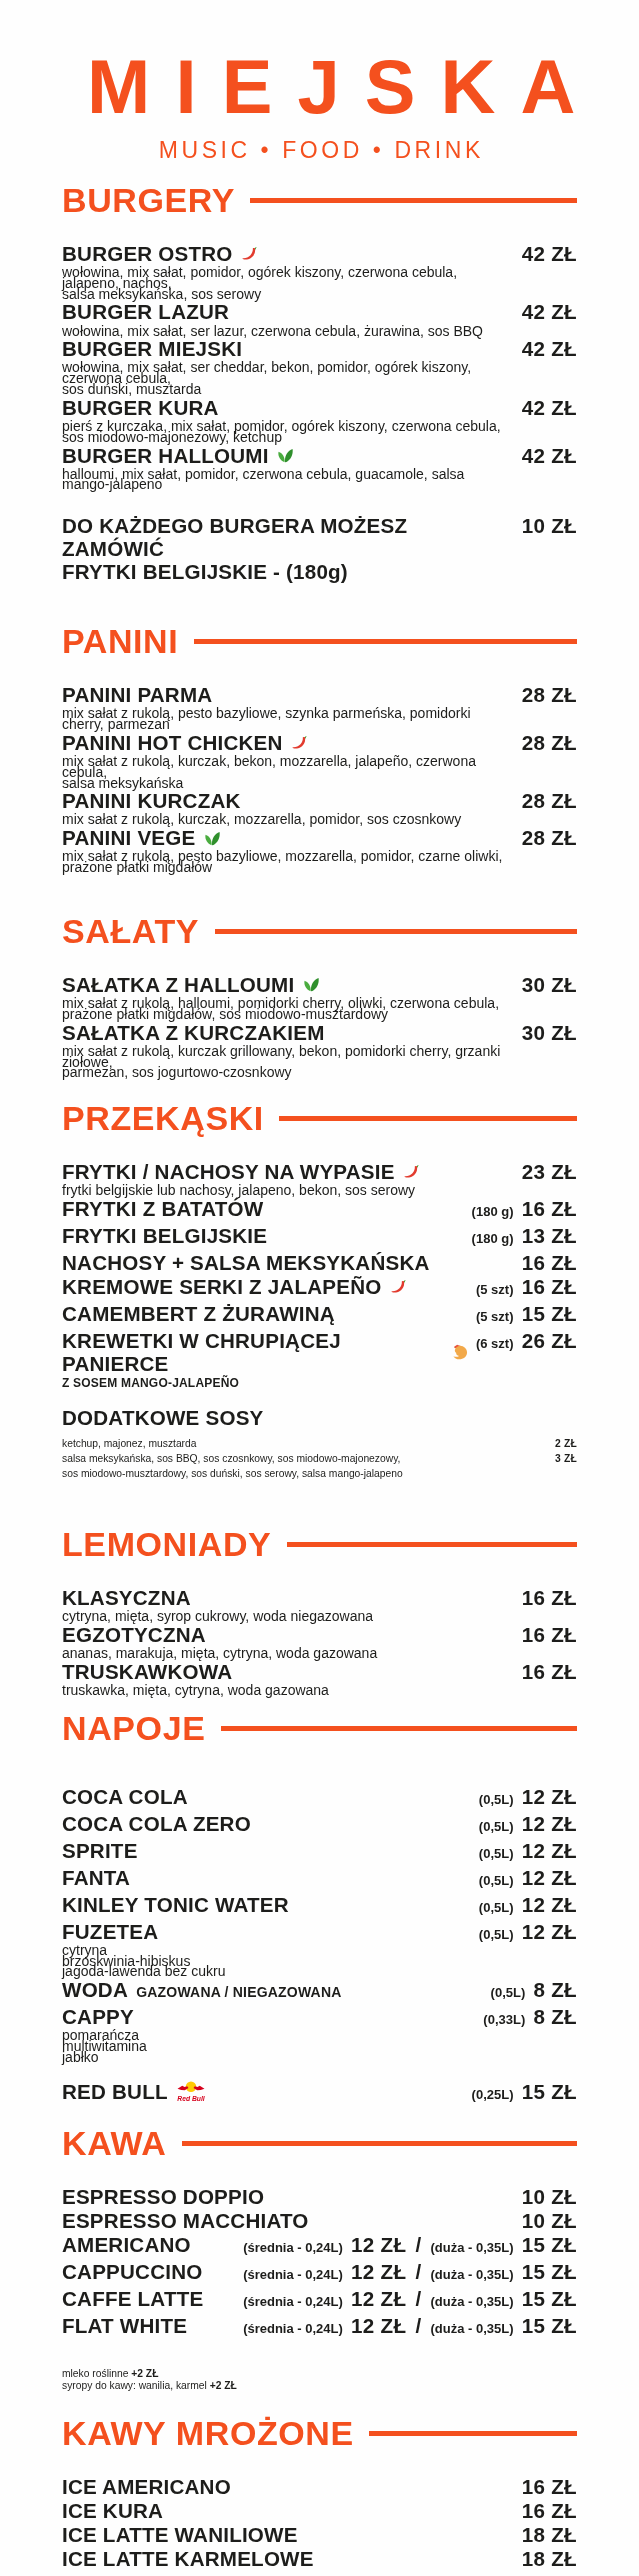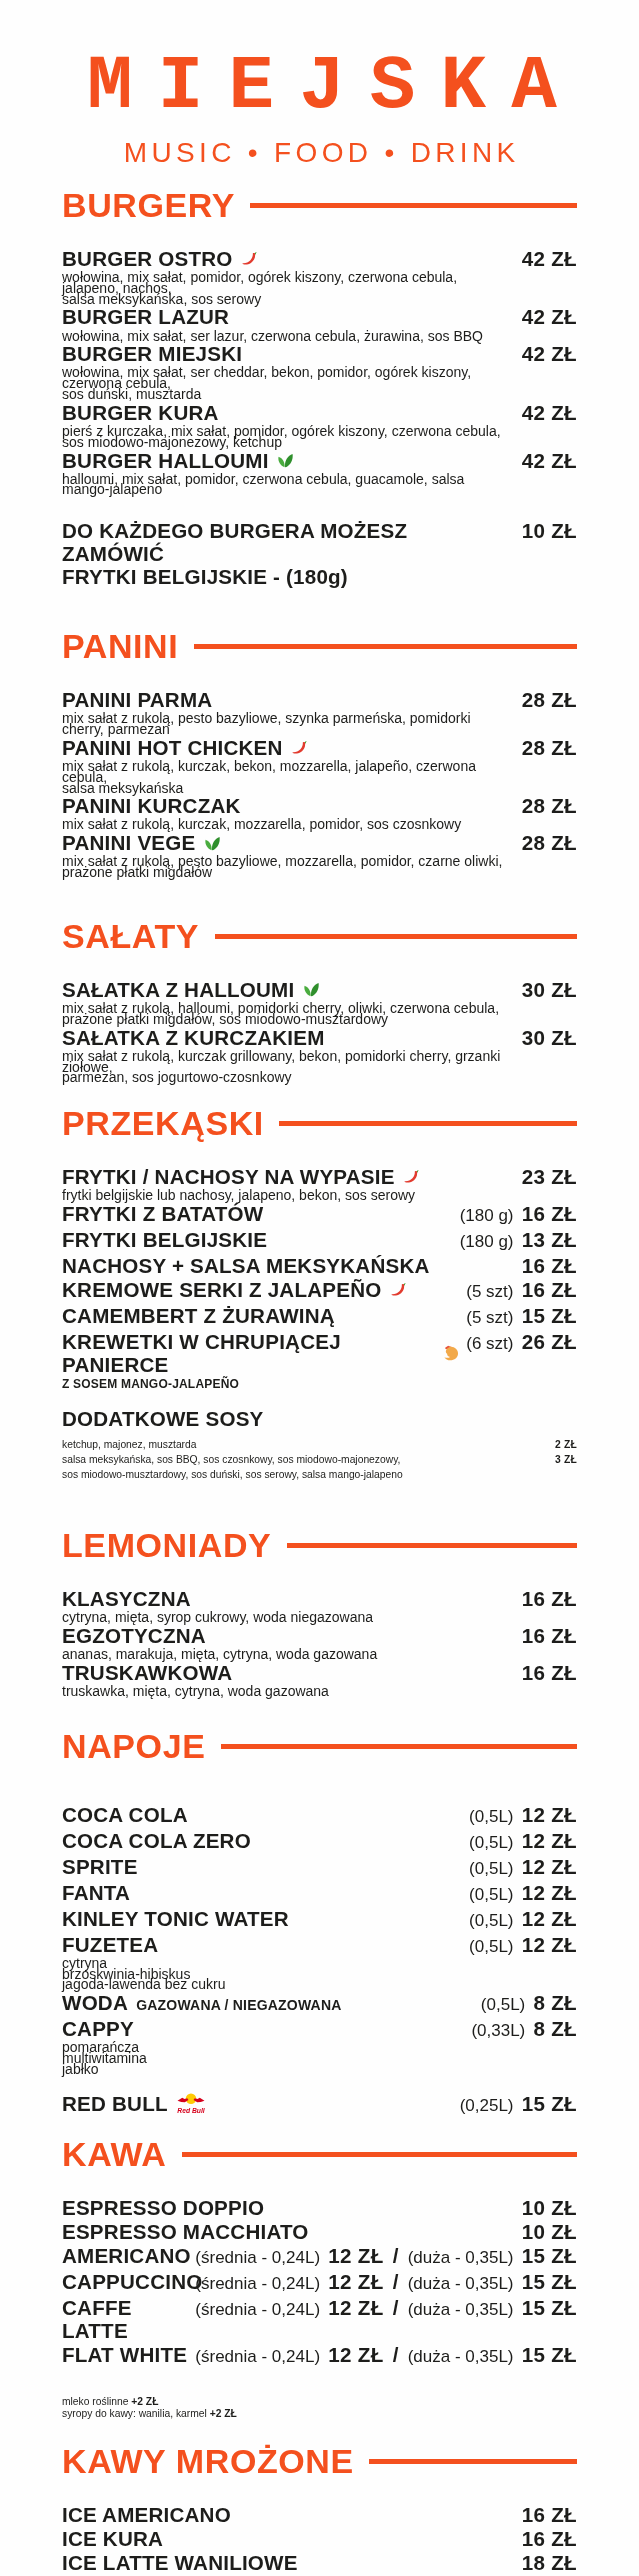--- a/index.html
+++ b/index.html
@@ -8,24 +8,24 @@
     background:#fefefe;color:#1D1D1B;
     font-family:"Liberation Sans",sans-serif;
     -webkit-font-smoothing:antialiased;
   }
   .page{padding:0 62px;}
 
   
   .brand{text-align:center;margin-top:49px;}
   .brand-logo{
     font-size:76px;line-height:1;font-weight:700;
-    color:var(--accent);letter-spacing:.33em;margin-left:.33em;white-space:nowrap;font-family:Liberation Mono, monospace;
+    color:var(--accent);letter-spacing:.33em;margin-left:.33em;white-space:nowrap;
   }
   .brand-tagline{
-    margin-top:12.4px;font-size:28px;font-weight:400;
+    margin-top:12.4px;font-size:23px;font-weight:400;
     color:var(--accent);letter-spacing:.155em;margin-left:.155em;
   }
 
   
   .menu-section{margin-top:26px;}
   .sec-head{display:flex;align-items:center;margin-bottom:27px;}
   .sec-title{
     margin:0;font-size:34px;line-height:29px;font-weight:700;
     color:var(--accent);letter-spacing:0.6px;white-space:nowrap;
   }
@@ -34,21 +34,21 @@
   
   .item{display:flex;align-items:flex-start;margin-bottom:1px;}
   .item-main{flex:1;min-width:0;}
   .title-line{display:flex;align-items:baseline;gap:8.2px;}
   .item-name{margin:0;font-size:20.6px;line-height:23px;font-weight:700;letter-spacing:0.2px;}
   .name-small{font-size:12px;font-weight:700;letter-spacing:0.2px;white-space:nowrap;}
   .name-small.woda{font-size:14px;}
   .item-subtitle{font-size:12px;line-height:14.4px;font-weight:700;letter-spacing:0.2px;margin-top:1px;}
   .item-desc{font-size:14px;line-height:10.8px;margin-top:2.1px;}
   .price-cell{display:flex;align-items:baseline;gap:8.2px;line-height:23px;white-space:nowrap;padding-left:7.2px;}
-  .vol{font-size:17px;font-weight:400;}
+  .vol{font-size:13px;font-weight:700;}
   .price{font-size:20.6px;font-weight:700;letter-spacing:0.3px;}
   .slash{font-size:20.6px;font-weight:700;margin:0 1px;}
 
   
   .sauce-rows{margin-top:7.2px;}
   .sauce-row{display:flex;align-items:baseline;font-size:10.3px;line-height:15px;}
   .sauce-text{flex:1;}
   .sauce-price{font-weight:700;font-size:10.3px;letter-spacing:0.2px;}
 
   .sec-note{font-size:10.3px;line-height:10.8px;margin-top:1px;}
@@ -490,21 +490,21 @@
             </div>
             <div class="item-desc">
               <div>truskawka, mięta, cytryna, woda gazowana</div>
             </div>
           </div>
           <div class="price-cell">
             <span class="price">16 ZŁ</span>
           </div>
         </div>
       </section>
-      <section class="menu-section" style="margin-top: 35px;">
+      <section class="menu-section" style="margin-top: 18px;">
         <div class="sec-head" style="margin-bottom: 42px;">
           <h2 class="sec-title">NAPOJE</h2>
           <div class="sec-rule"></div>
         </div>
         <div class="item">
           <div class="item-main">
             <div class="title-line">
               <h3 class="item-name">
                 <div>COCA COLA</div>
               </h3>

